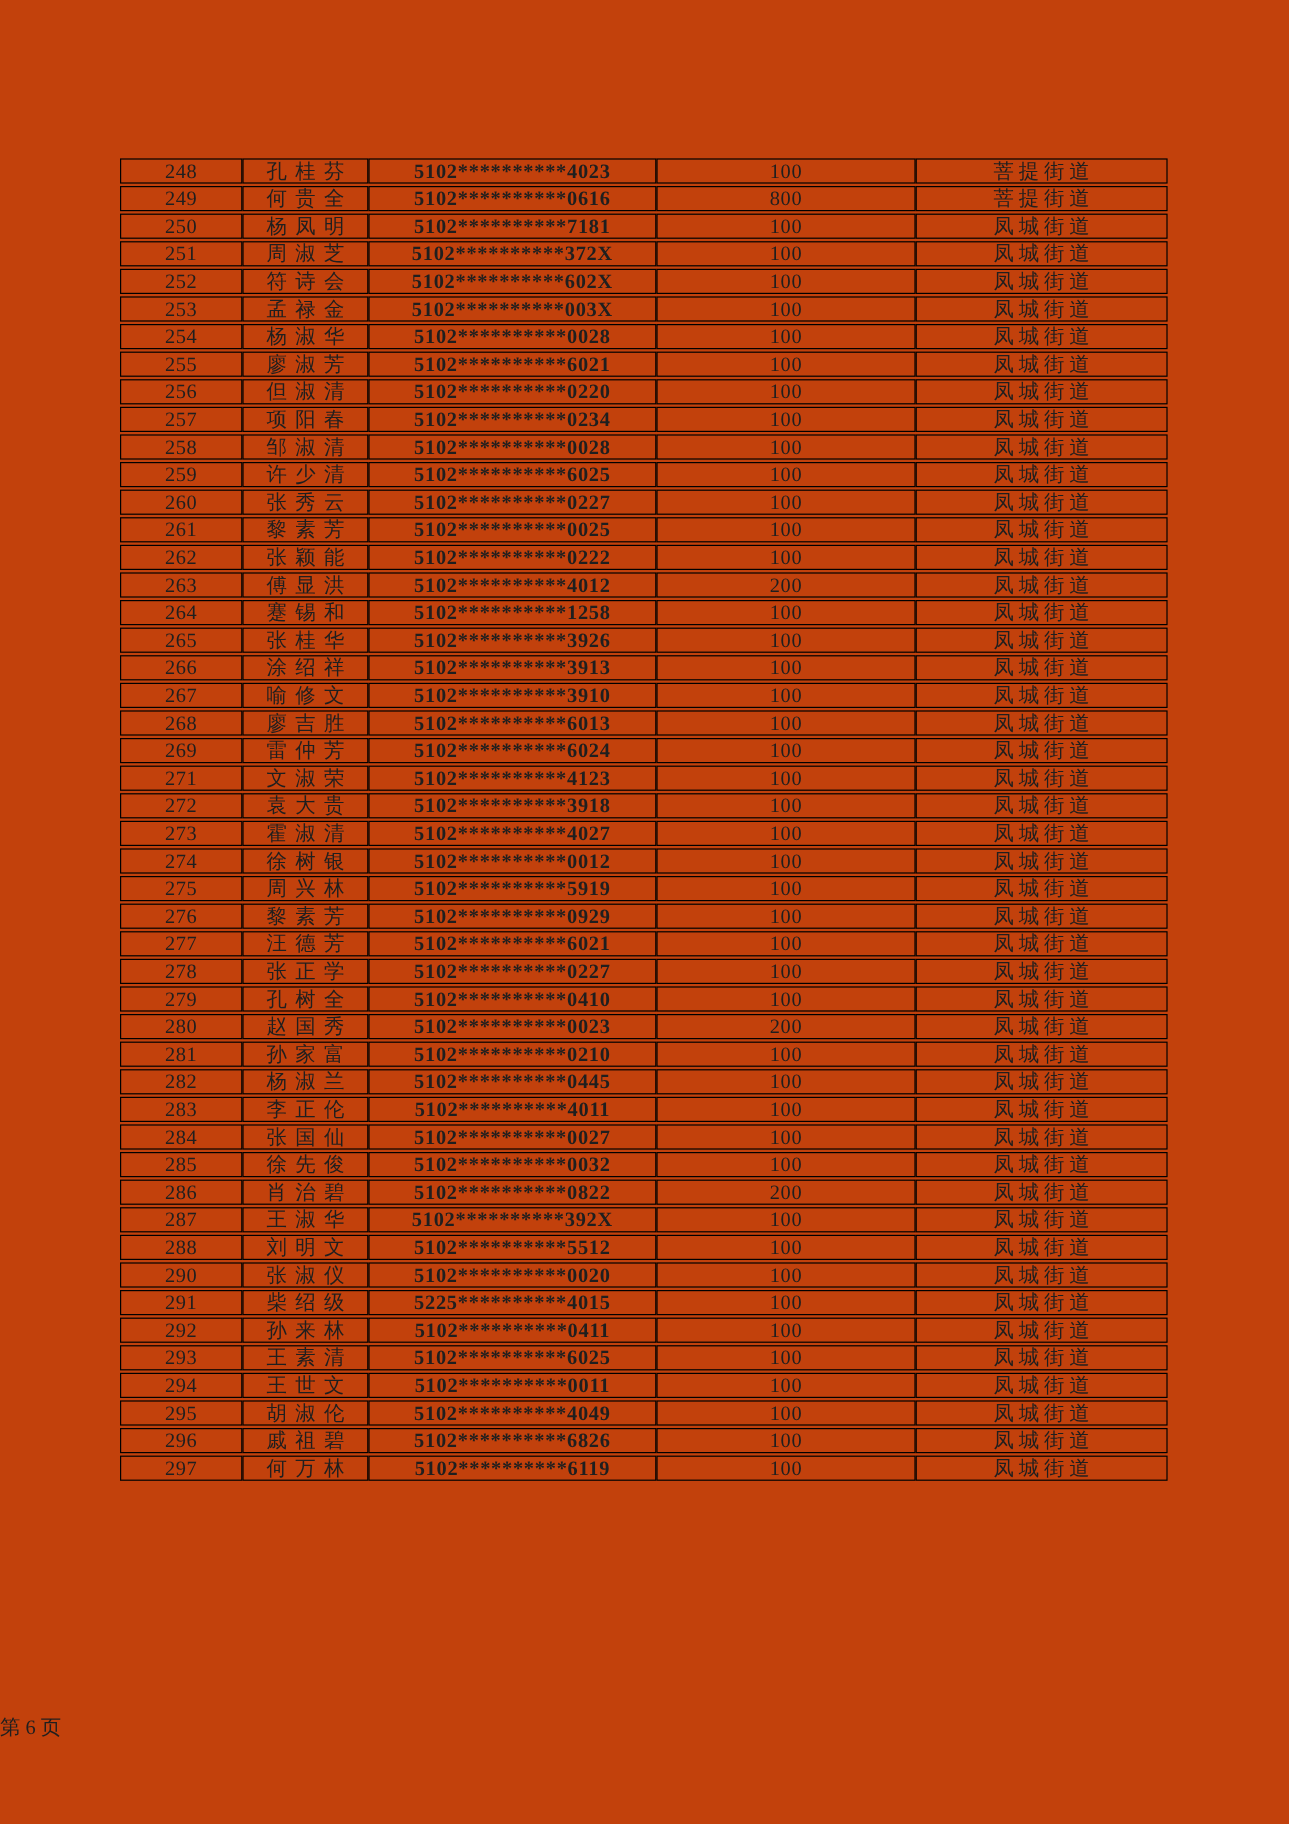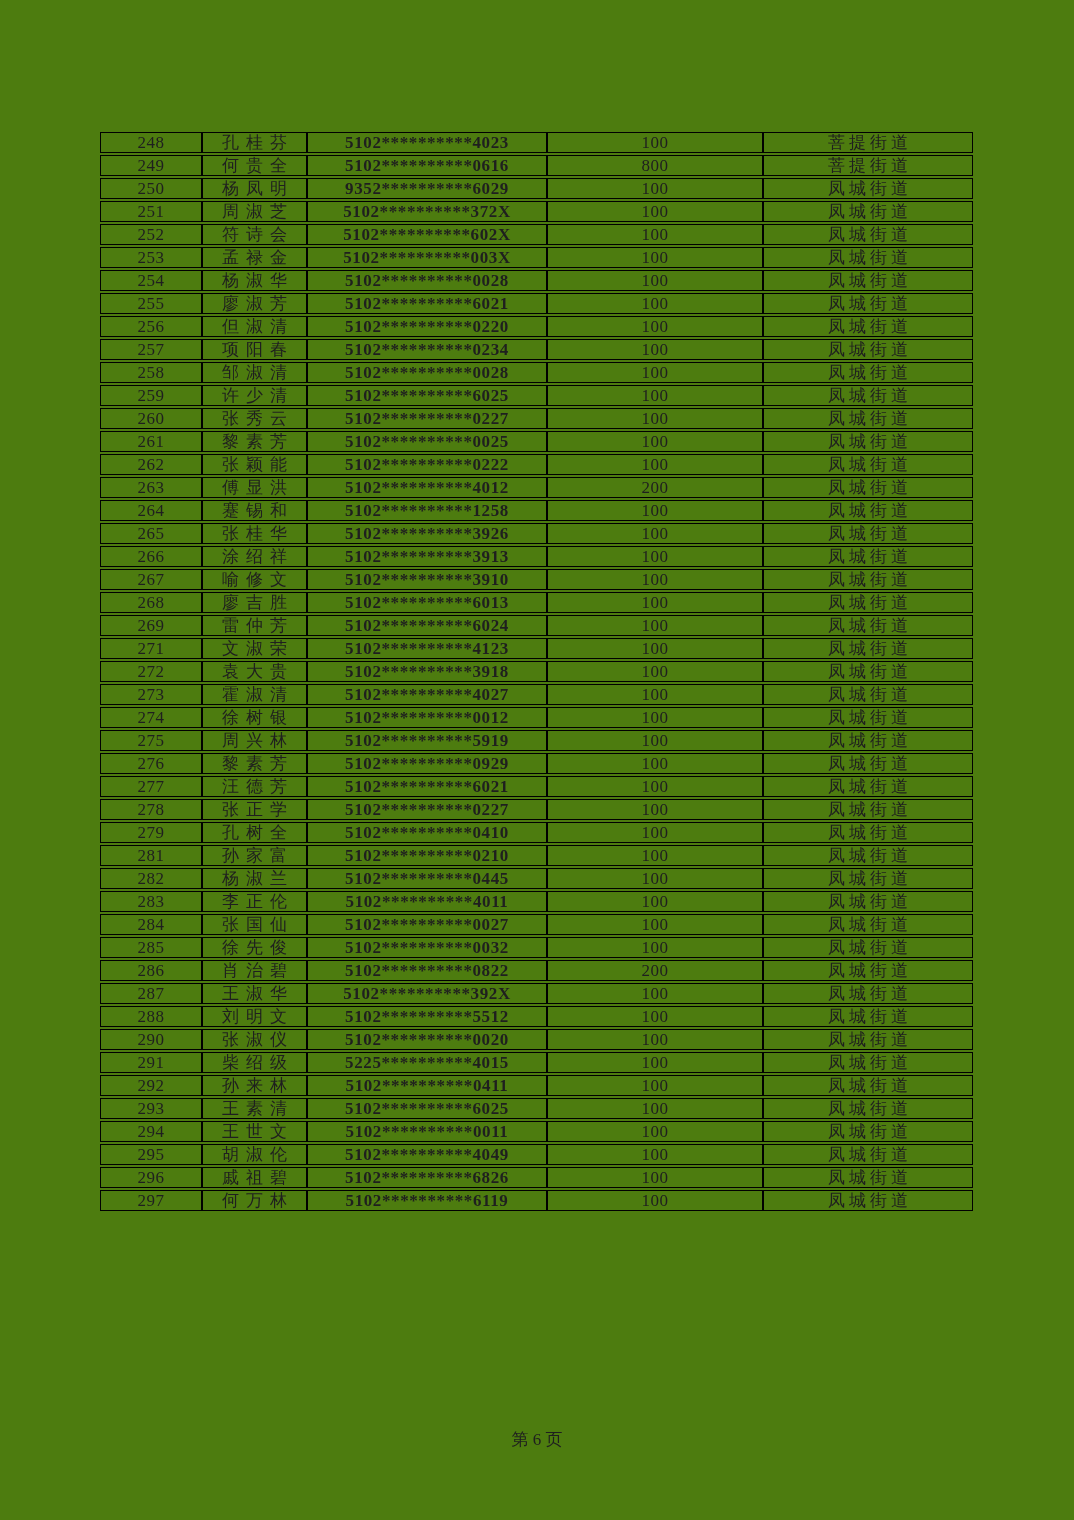--- a/index.html
+++ b/index.html
@@ -4,21 +4,21 @@
 <style>
   html, body {
     margin: 0;
     padding: 0;
     background: #ffffff;
   }
   .page {
     position: relative;
     width: 1074px;
     height: 1520px;
-    background: #4d7c0f;
+    background: #c2410c;
     font-family: "Liberation Serif", "DejaVu Serif", serif;
     color: #1f1f1f;
     overflow: hidden;
   }
   table.roster {
     position: absolute;
     left: 100px;
     top: 130px;
     width: 873px;
     table-layout: fixed;
@@ -40,21 +40,21 @@
   td.col-no     { letter-spacing: 0.5px; }
   td.col-name   { letter-spacing: 7px; text-indent: 7px; }
   td.col-id     { letter-spacing: 0.6px; font-weight: bold; }
   td.col-amount { letter-spacing: 0.5px; }
   td.col-street { letter-spacing: 4px; text-indent: 4px; margin-left: 40px; }
   .footer {
     position: absolute;
     top: 1428px;
     left: 0;
     width: 100%;
-    text-align: center;
+    text-align: left;
     font-size: 17px;
     color: #1f1f1f;
   }
 </style>
 </head>
 <body>
 
 <div class="page">
 
   <table class="roster">
@@ -76,21 +76,21 @@
         <tr>
       <td class="col-no">249</td>
       <td class="col-name">何贵全</td>
       <td class="col-id">5102**********0616</td>
       <td class="col-amount">800</td>
       <td class="col-street">菩提街道</td>
     </tr>
         <tr>
       <td class="col-no">250</td>
       <td class="col-name">杨凤明</td>
-      <td class="col-id">9352**********6029</td>
+      <td class="col-id">5102**********7181</td>
       <td class="col-amount">100</td>
       <td class="col-street">凤城街道</td>
     </tr>
         <tr>
       <td class="col-no">251</td>
       <td class="col-name">周淑芝</td>
       <td class="col-id">5102**********372X</td>
       <td class="col-amount">100</td>
       <td class="col-street">凤城街道</td>
     </tr>
@@ -274,20 +274,27 @@
       <td class="col-name">张正学</td>
       <td class="col-id">5102**********0227</td>
       <td class="col-amount">100</td>
       <td class="col-street">凤城街道</td>
     </tr>
         <tr>
       <td class="col-no">279</td>
       <td class="col-name">孔树全</td>
       <td class="col-id">5102**********0410</td>
       <td class="col-amount">100</td>
+      <td class="col-street">凤城街道</td>
+    </tr>
+        <tr>
+      <td class="col-no">280</td>
+      <td class="col-name">赵国秀</td>
+      <td class="col-id">5102**********0023</td>
+      <td class="col-amount">200</td>
       <td class="col-street">凤城街道</td>
     </tr>
         <tr>
       <td class="col-no">281</td>
       <td class="col-name">孙家富</td>
       <td class="col-id">5102**********0210</td>
       <td class="col-amount">100</td>
       <td class="col-street">凤城街道</td>
     </tr>
         <tr>

